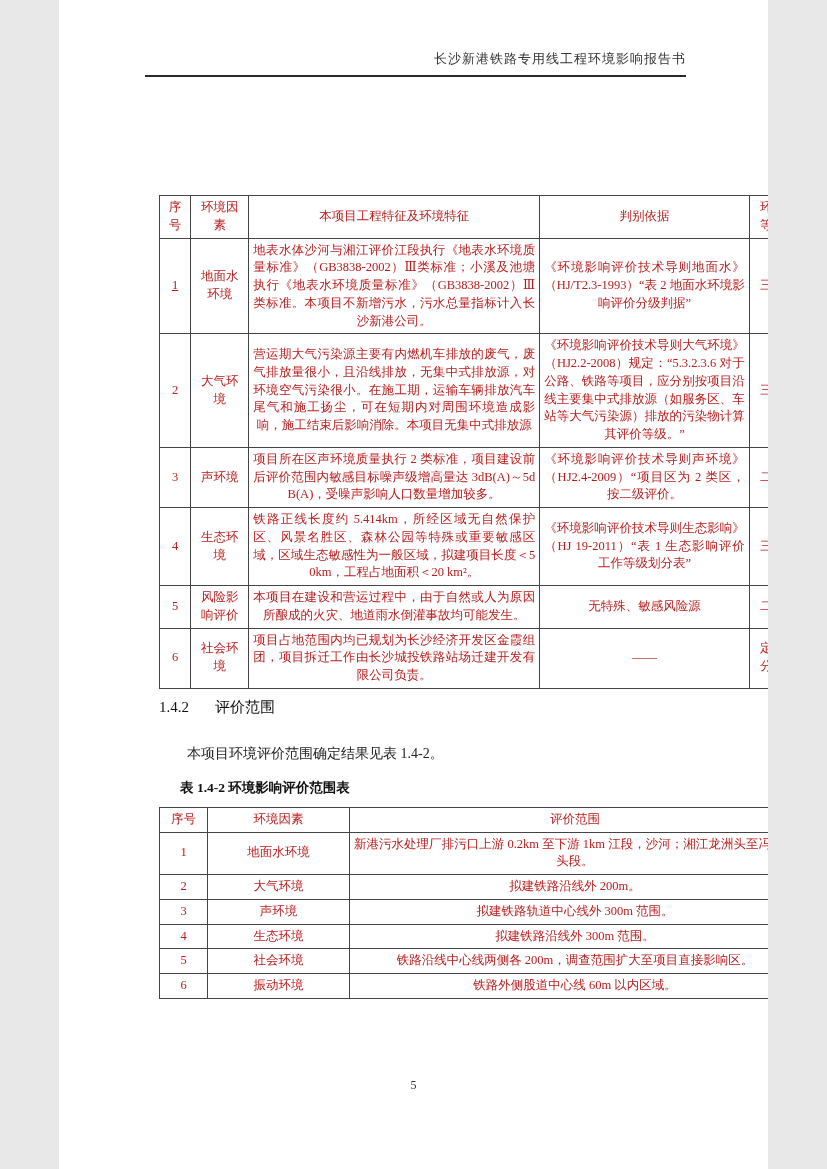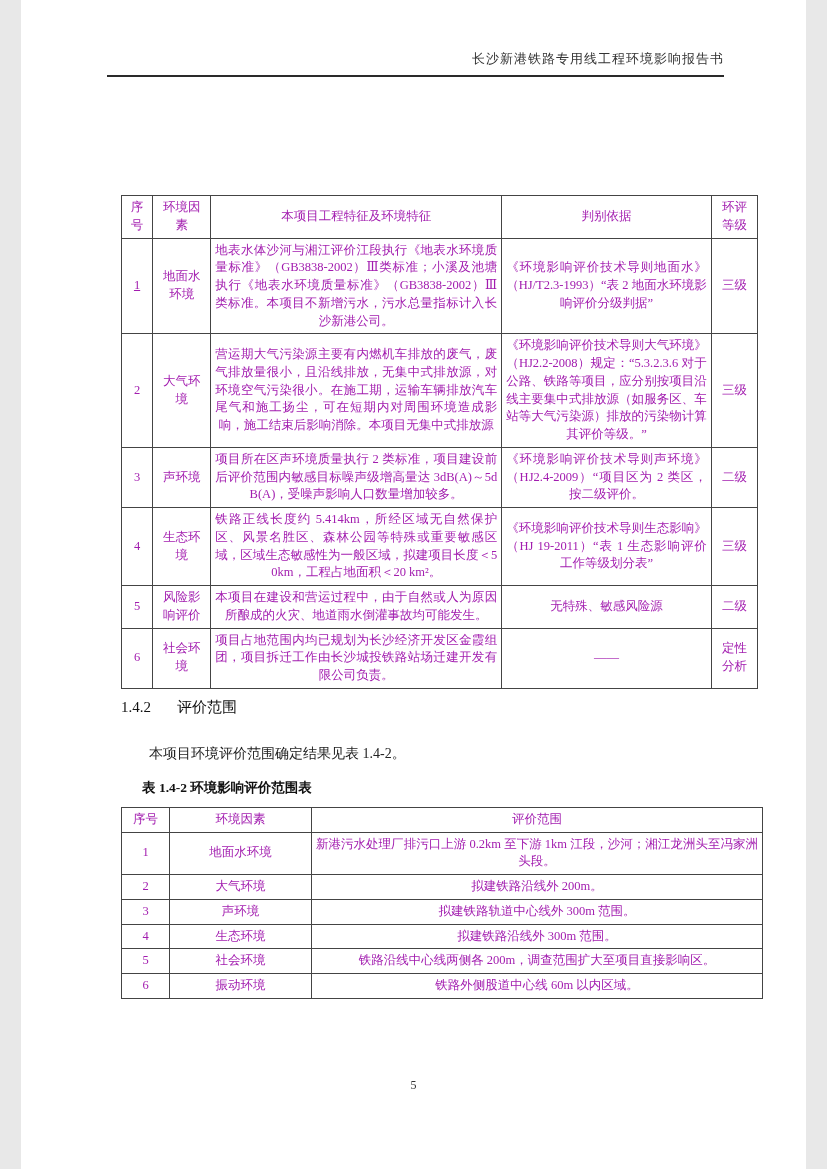--- a/index.html
+++ b/index.html
@@ -1,18 +1,18 @@
 <!DOCTYPE html>
 <html><head>
 <meta charset="utf-8">
 <style>
   html,body{margin:0;padding:0;background:#e8e8e8;}
   .page{
     position:relative;
-    width:785px;height:1169px;
+    width:709px;height:1169px;
     margin:0 auto;
     background:#ffffff;
     font-family:"Liberation Serif","DejaVu Serif",serif;
     color:#1a1a1a;
     overflow:hidden;
   }
   .running-head{
     padding-top:50px;
     margin-right:82px;
     text-align:right;
@@ -31,21 +31,21 @@
   .tbl-caption{
     font-size:13.5px;
     font-weight:bold;
     margin:0 0 10px 0;
     color:#111;
   }
   table{
     border-collapse:collapse;
     table-layout:fixed;
     font-size:12.5px;
-    color:#a21caf;
+    color:#b91c1c;
   }
   #table1{width:637px;}
   #table2{width:641px;}
   th,td{
     border:1px solid #444;
     padding:3px 4px;
     vertical-align:middle;
     line-height:1.42;
     font-weight:normal;
     text-align:center;

